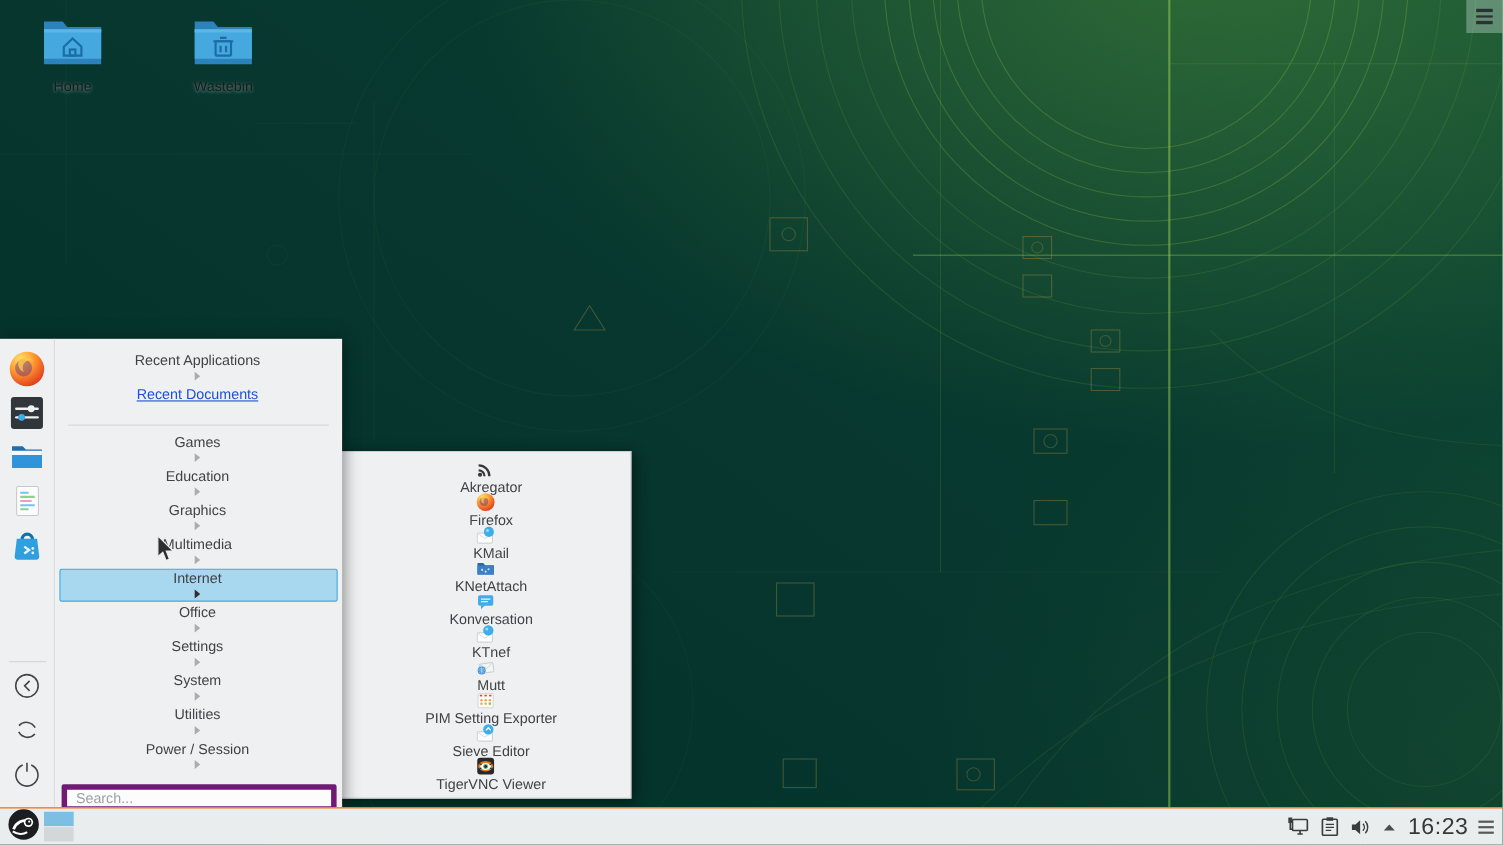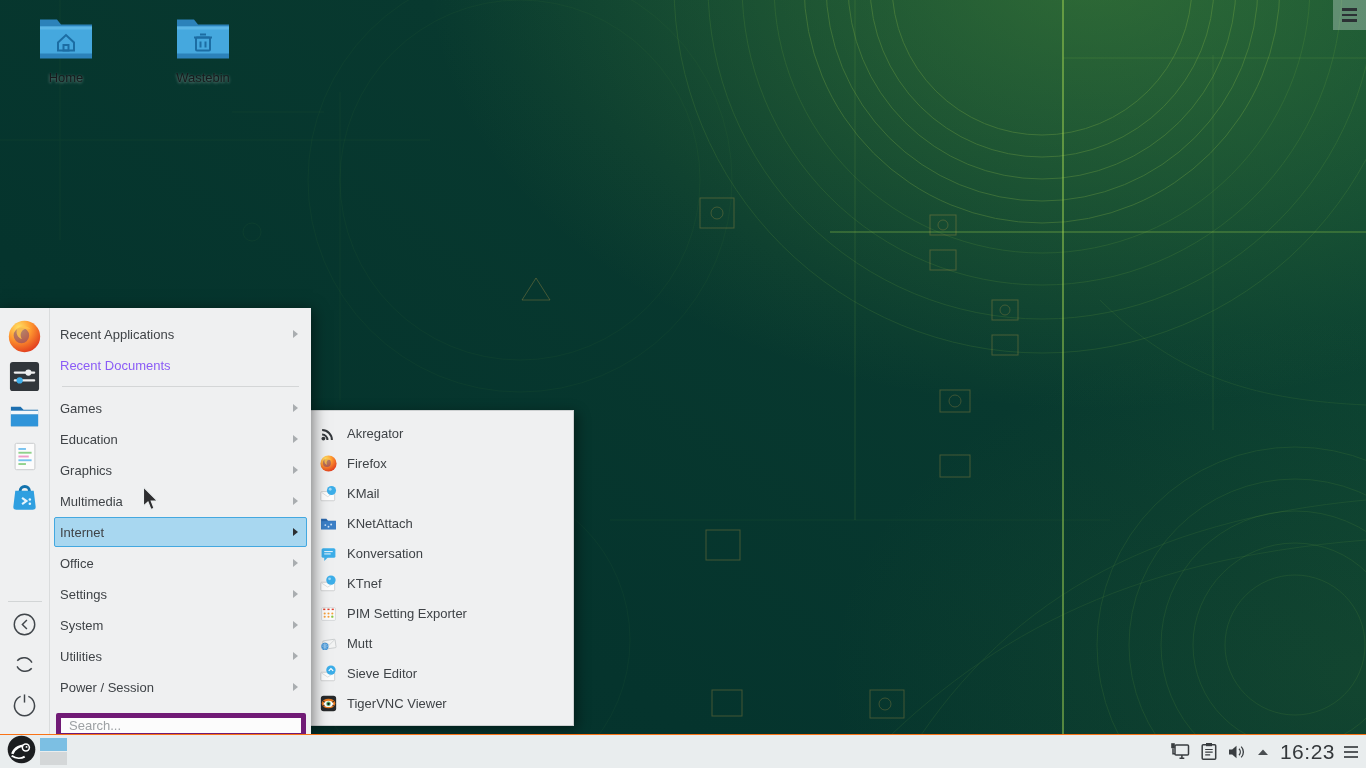--- a/index.html
+++ b/index.html
@@ -27,35 +27,35 @@
      box-shadow:2px 2px 14px rgba(0,0,0,.5);z-index:10;display:flex;box-sizing:border-box;}
   .menu-side{width:50px;border-right:1px solid #dadcdd;display:flex;flex-direction:column;align-items:center;
      padding-top:13px;padding-bottom:14px;box-sizing:border-box;}
   .fav{width:34px;height:34px;margin-bottom:6px;display:flex;align-items:center;justify-content:center;}
   .side-spacer{flex:1;}
   .side-sep{width:34px;border-top:1px solid #d2d5d6;margin-bottom:10px;}
   .sess{width:28px;height:28px;margin-top:12px;display:flex;align-items:center;justify-content:center;}
 
   .menu-main{flex:1;padding:10px 4px 0 4px;box-sizing:border-box;}
   .menu-item{height:28px;margin:1px 0;display:flex;align-items:center;padding:0 7px 0 5px;
-     font-size:13px;color:#3f4347;border:1px solid transparent;border-radius:2px;}
+     font-size:13px;color:#3f4347;border:1px solid transparent;border-radius:2px;flex-direction:column;}
   .menu-item .mlabel{flex:1;}
-  .menu-item.disabled{color:#8b5cf6;}
+  .menu-item.disabled{color:#1d4ed8;text-decoration:underline;}
   .menu-item.highlighted{background:#a8d7f0;border-color:#43a8e0;}
   .menu-sep{border-top:1px solid #d4d6d7;margin:6px 8px;}
   .search-row{margin:11px 1px 0 2px;}
   .search-row input{width:100%;height:25px;box-sizing:border-box;border:5px solid #701a75;border-radius:2px;
      background:#fcfcfc;padding:0 8px;font-size:13px;color:#b91c1c;outline:none;}
   .search-row input::placeholder{color:#9da1a4;}
 
   
   .submenu{position:absolute;left:308px;top:410px;width:266px;height:316px;background:#eff0f1;
      border:1px solid #cdd0d1;box-sizing:border-box;box-shadow:3px 3px 12px rgba(0,0,0,.45);
      z-index:9;padding-top:7px;}
-  .sub-item{height:30px;display:flex;align-items:center;padding-left:11px;font-size:13px;color:#3f4347;}
+  .sub-item{height:30px;display:flex;align-items:center;padding-left:11px;font-size:13px;color:#3f4347;flex-direction:column;}
   .sub-item .sicon{width:17px;height:17px;margin-right:10px;display:flex;align-items:center;justify-content:center;}
 
   
   .panel{position:absolute;left:0;bottom:0;width:100%;height:34px;background:#e9edee;
      border-top:1px solid #f97316;box-sizing:border-box;display:flex;align-items:center;z-index:20;}
   .launcher-btn{margin-left:7px;width:29px;height:29px;display:flex;align-items:center;justify-content:center;}
   .pager{margin-left:4px;width:27px;display:flex;flex-direction:column;gap:1px;}
   .pager .pd{height:13px;}
   .pd-active{background:#7cbfe3;}
   .pd-idle{background:#d4d7d8;}
@@ -428,20 +428,33 @@
         <path d="M1 7.2 L7.3 11.4 L13.6 7.2" fill="none" stroke="#d8dbdc" stroke-width=".8"></path>
         <circle cx="10.3" cy="4.8" r="4.4" fill="#3caee9"></circle>
         <circle cx="9" cy="3.6" r="1.3" fill="#9fd8f5"></circle>
       </svg>
     </span>
     <span>KTnef</span>
   </div>
   <div class="sub-item">
     <span class="sicon">
       <svg width="17" height="17" viewBox="0 0 16 16">
+        <g transform="rotate(-8 8 8)">
+          <rect x="2.8" y="4.8" width="11.8" height="8" rx=".8" fill="#f3f4f4" stroke="#b9bdbf" stroke-width=".6"></rect>
+          <path d="M3.1 5.2 L8.7 9.4 L14.3 5.2" stroke="#cfd3d4" fill="none" stroke-width=".8"></path>
+        </g>
+        <circle cx="4.6" cy="10.8" r="3.4" fill="#3f92d6"></circle>
+        <path d="M1.5 10.5 h6.2 M4.6 7.6 v6.4 M2.4 8.8 c1.5 .9 3 .9 4.4 0 M2.4 12.6 c1.5 -.9 3 -.9 4.4 0" stroke="#bfe0f6" stroke-width=".55" fill="none"></path>
+      </svg>
+    </span>
+    <span>Mutt</span>
+  </div>
+  <div class="sub-item">
+    <span class="sicon">
+      <svg width="17" height="17" viewBox="0 0 16 16">
         <rect x="1.5" y="2.5" width="13" height="12" rx="1" fill="#fbfbfb" stroke="#c7cacc" stroke-width=".6"></rect>
         <g fill="#e0412f">
           <rect x="3" y="3.4" width="2" height="1.4"></rect>
             <rect x="7" y="3.4" width="2" height="1.4"></rect>
             <rect x="11" y="3.4" width="2" height="1.4"></rect>
         </g>
         <g fill="#f5a03c">
           <circle cx="4.4" cy="8" r="1"></circle>
             <circle cx="8" cy="8" r="1"></circle>
             <circle cx="11.6" cy="8" r="1"></circle>
@@ -449,33 +462,20 @@
             <circle cx="8" cy="11" r="1"></circle>
         </g>
         <circle cx="11.6" cy="11" r="1.1" fill="#8dc63f"></circle>
       </svg>
     </span>
     <span>PIM Setting Exporter</span>
   </div>
   <div class="sub-item">
     <span class="sicon">
       <svg width="17" height="17" viewBox="0 0 16 16">
-        <g transform="rotate(-8 8 8)">
-          <rect x="2.8" y="4.8" width="11.8" height="8" rx=".8" fill="#f3f4f4" stroke="#b9bdbf" stroke-width=".6"></rect>
-          <path d="M3.1 5.2 L8.7 9.4 L14.3 5.2" stroke="#cfd3d4" fill="none" stroke-width=".8"></path>
-        </g>
-        <circle cx="4.6" cy="10.8" r="3.4" fill="#3f92d6"></circle>
-        <path d="M1.5 10.5 h6.2 M4.6 7.6 v6.4 M2.4 8.8 c1.5 .9 3 .9 4.4 0 M2.4 12.6 c1.5 -.9 3 -.9 4.4 0" stroke="#bfe0f6" stroke-width=".55" fill="none"></path>
-      </svg>
-    </span>
-    <span>Mutt</span>
-  </div>
-  <div class="sub-item">
-    <span class="sicon">
-      <svg width="17" height="17" viewBox="0 0 16 16">
         <rect x="0.8" y="6.8" width="13" height="8" rx="0.8" fill="#fdfdfd" stroke="#b9bdbf" stroke-width=".6"></rect>
         <path d="M1 7.2 L7.3 11.4 L13.6 7.2" fill="none" stroke="#d8dbdc" stroke-width=".8"></path>
         <circle cx="10.3" cy="4.8" r="4.4" fill="#3caee9"></circle>
         <path d="M8.2 5.6 L10.3 3.4 L12.4 5.6" stroke="#ffffff" stroke-width="1.1" fill="none"></path>
       </svg>
     </span>
     <span>Sieve Editor</span>
   </div>
   <div class="sub-item">
     <span class="sicon">

